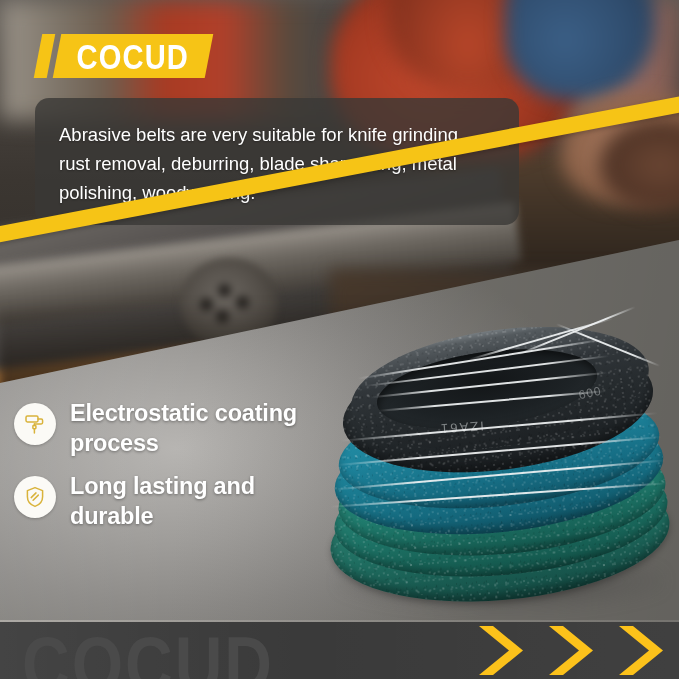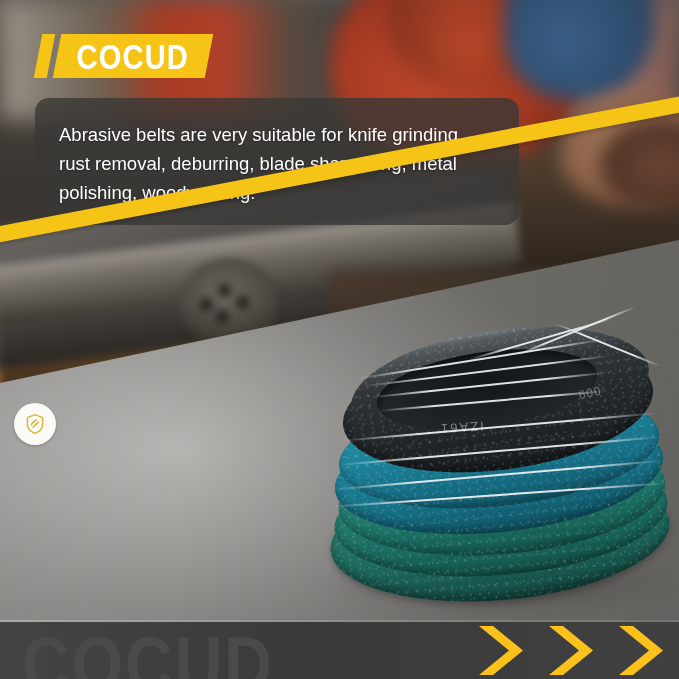--- a/index.html
+++ b/index.html
@@ -390,29 +390,42 @@
     <div class="wire" style="left:196px; top:8px;   width:128px; transform:rotate(-22deg);"></div>
     <div class="wire" style="left:236px; top:22px;  width:112px; transform:rotate(22deg);"></div>
     <div class="wire" style="left:24px;  top:104px; width:318px; transform:rotate(-5deg);"></div>
     <div class="wire" style="left:20px;  top:128px; width:326px; transform:rotate(-5deg);"></div>
     <div class="wire" style="left:16px;  top:152px; width:334px; transform:rotate(-5deg);"></div>
     <div class="wire" style="left:14px;  top:172px; width:338px; transform:rotate(-4deg);"></div>
   </div>
 
   <div class="features">
 
+    <div class="feat">
+      <div class="feat-badge">
+        <svg width="24" height="24" viewBox="0 0 24 24" fill="none" stroke="#D9B33B" stroke-width="1.5" stroke-linecap="round" stroke-linejoin="round">
+          <rect x="3" y="4" width="12" height="6" rx="1.4"></rect>
+          <path d="M15 7h3.2a1.4 1.4 0 0 1 1.4 1.4v2.2a1.3 1.3 0 0 1-1.3 1.3H11.4"></path>
+          <path d="M11.4 11.9v1.6"></path>
+          <rect x="9.9" y="13.5" width="3" height="3.2" rx=".7"></rect>
+          <path d="M11.4 16.7V21"></path>
+        </svg>
+      </div>
+      <div class="feat-label">Electrostatic coating process</div>
+    </div>
 
     <div class="feat">
       <div class="feat-badge">
         <svg width="24" height="24" viewBox="0 0 24 24" fill="none" stroke="#D9B33B" stroke-width="1.5" stroke-linecap="round" stroke-linejoin="round">
           <path d="M12 2.6 4.4 5.6v6.1c0 4.6 3.1 8.1 7.6 9.7 4.5-1.6 7.6-5.1 7.6-9.7V5.6z"></path>
           <path d="M8.2 12.6 13 7.9"></path>
           <path d="M10.1 15.2l5.2-5.1"></path>
         </svg>
       </div>
+      <div class="feat-label">Long lasting and durable</div>
     </div>
 
 
   </div>
 
   <div class="banner-top-line"></div>
   <div class="banner">
     <div class="banner-grad"></div>
     <div class="watermark">COCUD</div>
     <div class="chevrons">

